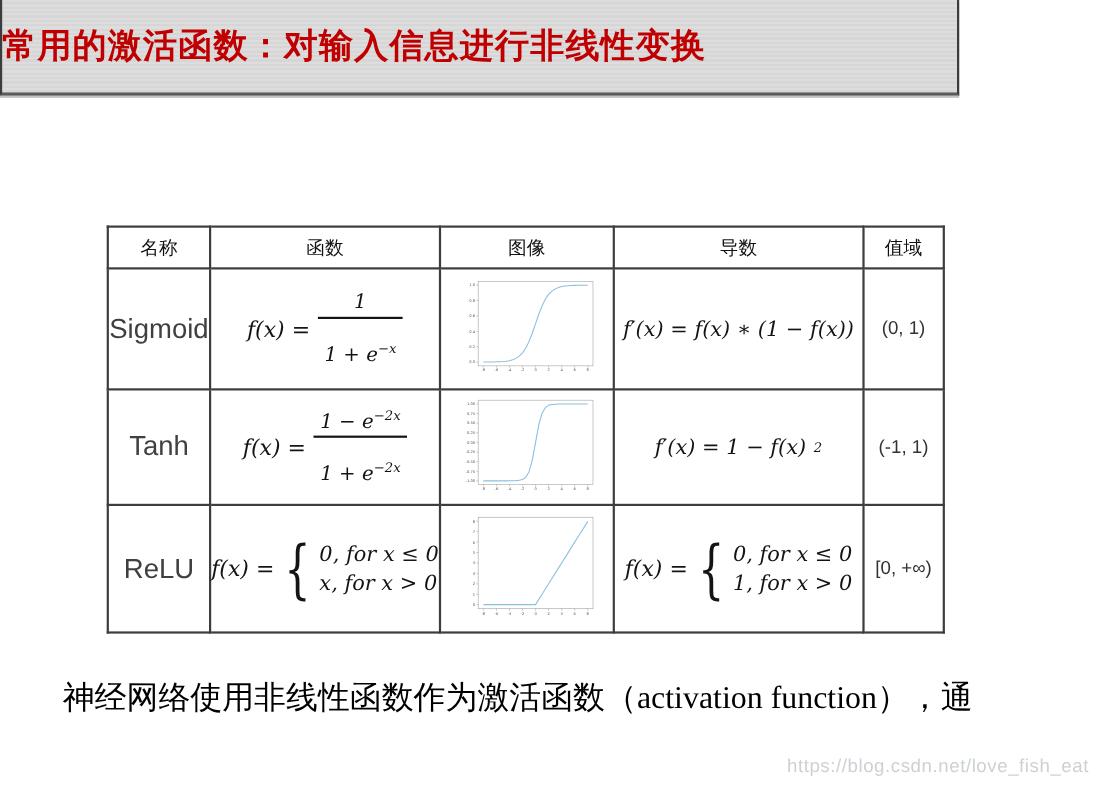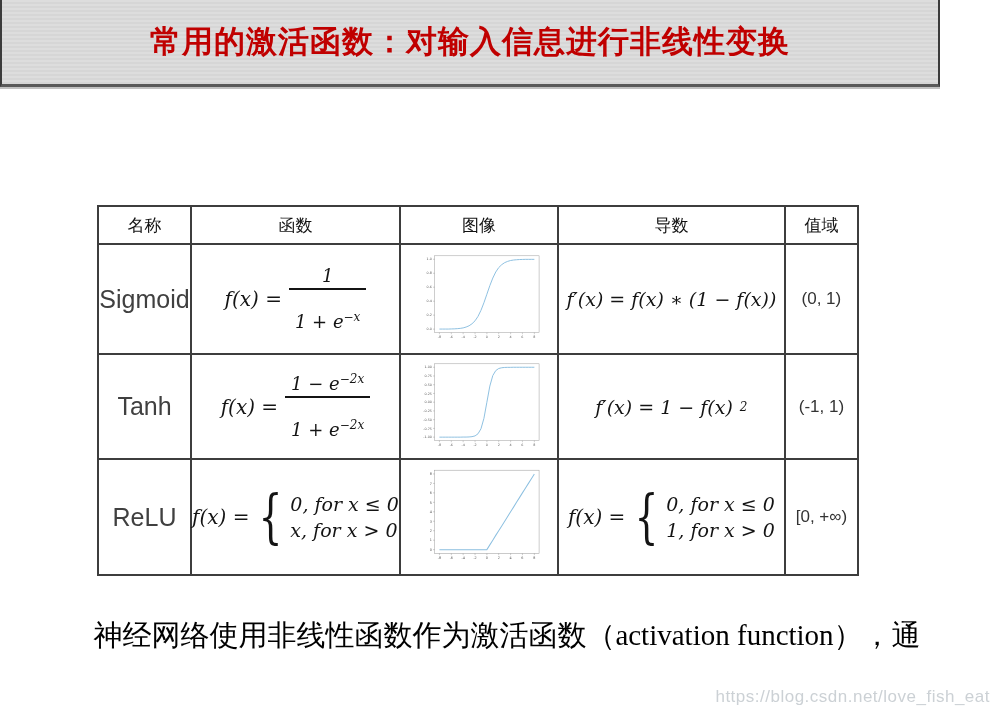--- a/index.html
+++ b/index.html
@@ -3,26 +3,26 @@
 <meta charset="utf-8">
 <style>
   * { margin:0; padding:0; box-sizing:border-box; }
   html,body { background:#ffffff; }
   .slide {
     position:relative; width:998px; height:715px; background:#ffffff;
     overflow:hidden; font-family:"Liberation Sans", sans-serif;
   }
   
   .title-bar {
-    position:absolute; left:0; top:0; width:940px; height:87px;
+    position:absolute; left:0; top:0; width:872px; height:87px;
     background:repeating-linear-gradient(0deg,#d6d6d6 0 2px,#dddddd 2px 4px);
     border-bottom:3px solid #5a5a5a;
     border-left:2px solid #3c3c3c; border-right:2px solid #3c3c3c;
     box-shadow:0 2px 0 rgba(120,120,120,.45);
-    display:flex; align-items:center; justify-content:center;
+    display:flex; align-items:center; justify-content:flex-start;
   }
   .title-bar h1 {
     font-size:31px; font-weight:bold; color:#c00000; letter-spacing:1px;
     font-family:"Liberation Sans", sans-serif;
   }
   
   table.act {
     position:absolute; left:97px; top:190px;
     border-collapse:collapse; table-layout:fixed;
     font-family:"Liberation Sans", sans-serif;
@@ -61,21 +61,21 @@
   }
   .cases { display:inline-flex; flex-direction:column; text-align:left; font-size:19px; line-height:26px; }
   .deriv-plain { font-size:19px; }
   
   .plot { width:130px; height:96px; margin:0 auto; background:#fff; }
   tr.r-relu .plot { height:104px; }
   
   .caption {
     position:absolute; left:57px; top:615px; width:900px;
     font-family:"Liberation Serif", serif; font-size:29px; line-height:40px;
-    color:#000; text-align:center;
+    color:#000; text-align:left;
   }
   .watermark {
     position:absolute; right:8px; top:687px;
     font-size:17px; color:#ccd1d5; font-family:"Liberation Sans", sans-serif;
     letter-spacing:.5px;
     margin-left:11px;
   }
 </style>
 </head>
 <body>

